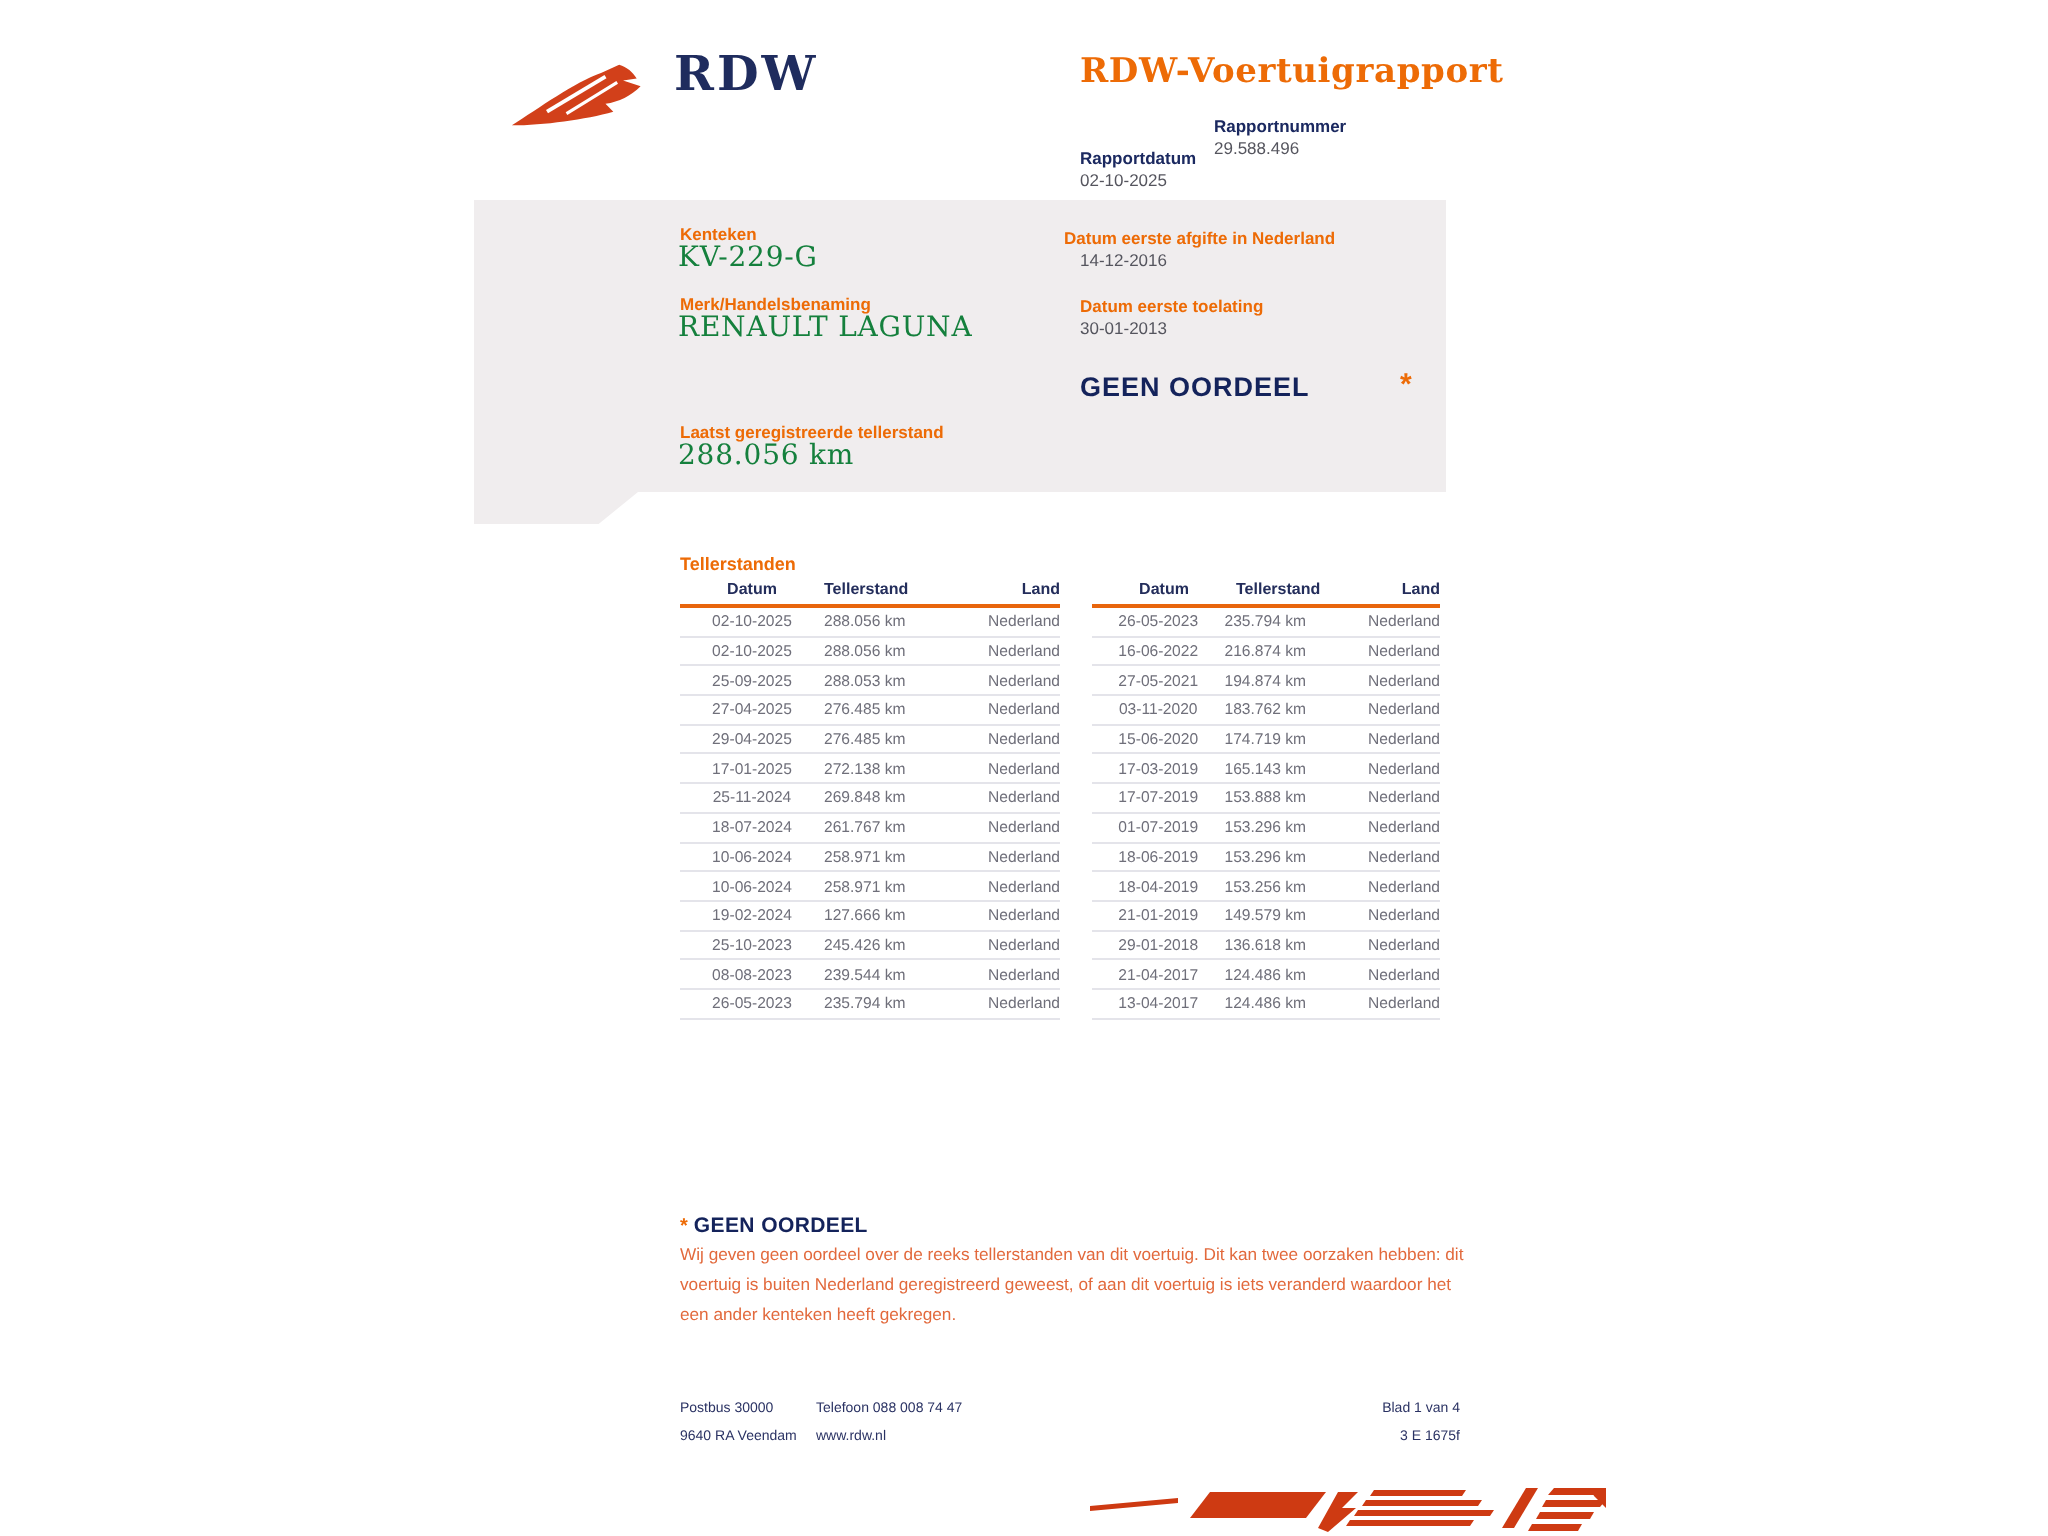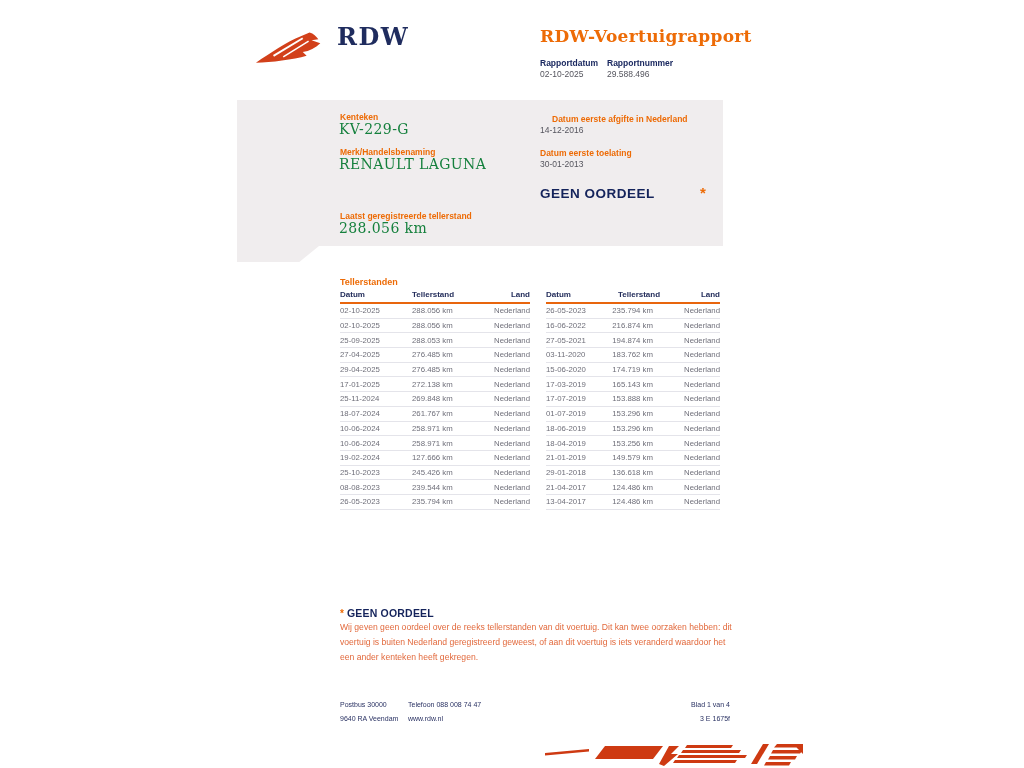--- a/index.html
+++ b/index.html
@@ -15,21 +15,21 @@
     font-family:"DejaVu Serif", serif; font-weight:600; font-size:24px;
     color:#1F2C5E; letter-spacing:1.5px;
   }
   .doc-title {
     position:absolute; left:540px; top:26px;
     font-family:"DejaVu Serif", serif; font-weight:bold; font-size:17px;
     color:#ED6B06; letter-spacing:0.3px;
   }
   .meta-label { position:absolute; top:58px; font-size:8.5px; font-weight:bold; color:#1B2960; }
   .meta-value { position:absolute; top:69px; font-size:8.5px; color:#55555E; }
-  .mx1 { left:540px; } .mx2 { left:607px; }
+  .mx1 { left:540px;margin-top:16px; } .mx2 { left:607px; }
 
   
   .summary-box { position:absolute; left:237px; top:100px; width:486px; height:146px; background:#F0EDEE; }
   .summary-tab {
     position:absolute; left:237px; top:246px; width:82px; height:16px; background:#F0EDEE;
     clip-path: polygon(0 0, 100% 0, 76% 100%, 0 100%);
   }
   .fld-label { position:absolute; font-size:8.5px; font-weight:bold; color:#ED6B06; }
   .fld-value-lg {
     position:absolute; font-family:"DejaVu Serif", serif; font-size:14px;
@@ -45,21 +45,21 @@
   
   .section-title { position:absolute; left:340px; top:277px; font-size:9px; font-weight:bold; color:#ED6B06; }
   .ttable { position:absolute; top:290px; font-size:7.8px; color:#6F6F7A; }
   .ttable.left  { left:340px; width:190px; }
   .ttable.right { left:546px; width:174px; }
   .thead {
     display:flex; font-weight:bold; color:#232D5B; font-size:8px;
     border-bottom:2px solid #E8650D; padding-bottom:3px;
   }
   .trow { display:flex; align-items:center; height:14.7px; border-bottom:1px solid #E4E4EA; }
-  .c1 { width:72px; text-align:left; }
+  .c1 { width:72px; text-align:center; }
   .c2 { width:78px; text-align:left; }
   .c3 { flex:1; text-align:right; }
 
   
   .fn-head { position:absolute; left:340px; top:603px; }
   .fn-star { color:#ED6B06; font-weight:bold; font-size:10px; margin-right:3px; }
   .fn-title { color:#14235B; font-weight:bold; font-size:10.5px; letter-spacing:0.2px; }
   .fn-body {
     position:absolute; left:340px; top:620px; width:394px;
     font-size:8.6px; line-height:15px; color:#E2693C;
@@ -94,21 +94,21 @@
   <div class="summary-box"></div>
   <div class="summary-tab"></div>
 
   <div class="fld-label" style="left:340px; top:112px;">Kenteken</div>
   <div class="fld-value-lg" style="left:339px; top:121px;">KV-229-G</div>
   <div class="fld-label" style="left:340px; top:147px;">Merk/Handelsbenaming</div>
   <div class="fld-value-lg" style="left:339px; top:156px;">RENAULT LAGUNA</div>
   <div class="fld-label" style="left:340px; top:211px;">Laatst geregistreerde tellerstand</div>
   <div class="fld-value-lg" style="left:339px; top:220px;">288.056 km</div>
 
-  <div class="fld-label" style="left:552px; top:114px;">Datum eerste afgifte in Nederland</div>
+  <div class="fld-label" style="left:532px; top:114px;">Datum eerste afgifte in Nederland</div>
   <div class="fld-value-sm" style="left:540px; top:125px;">14-12-2016</div>
   <div class="fld-label" style="left:540px; top:148px;">Datum eerste toelating</div>
   <div class="fld-value-sm" style="left:540px; top:159px;">30-01-2013</div>
   <div class="oordeel">GEEN OORDEEL</div>
   <div class="box-asterisk">*</div>
 
   <div class="section-title">Tellerstanden</div>
 
   <div class="ttable left">
     <div class="thead">

